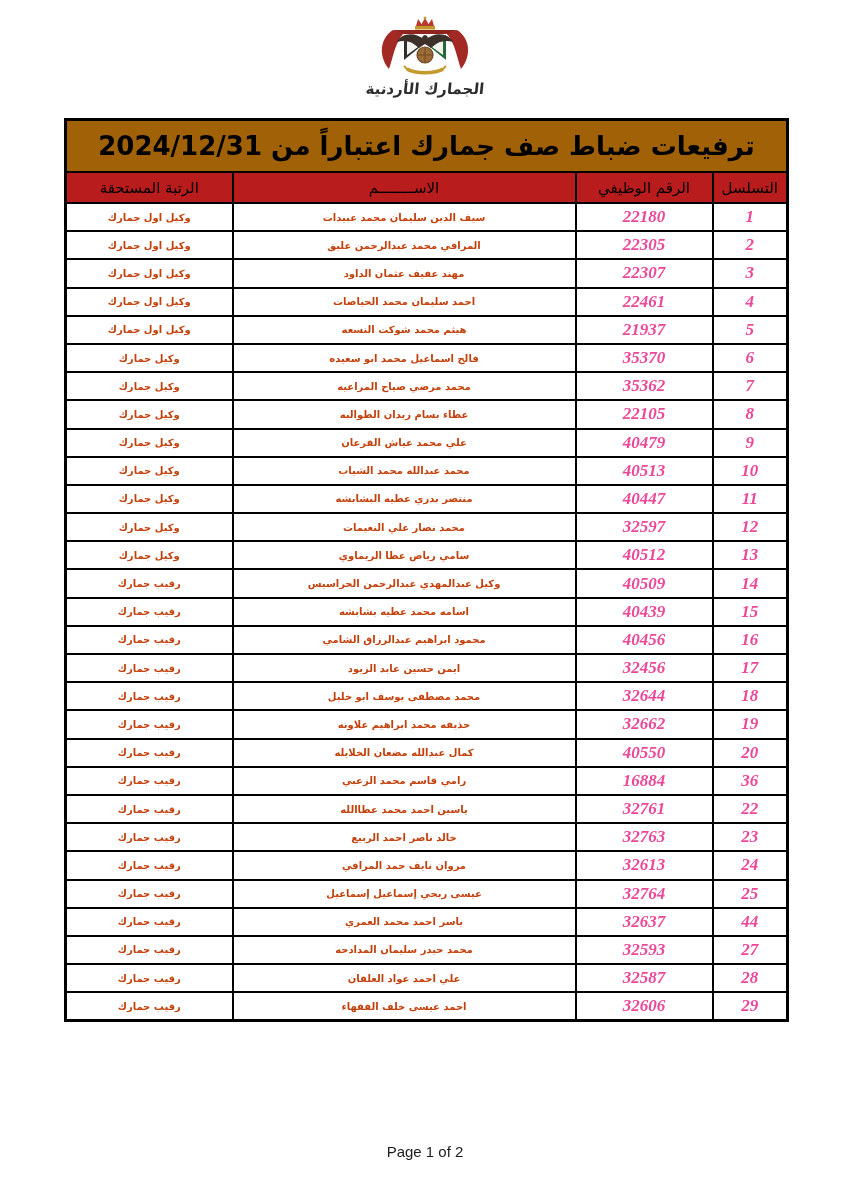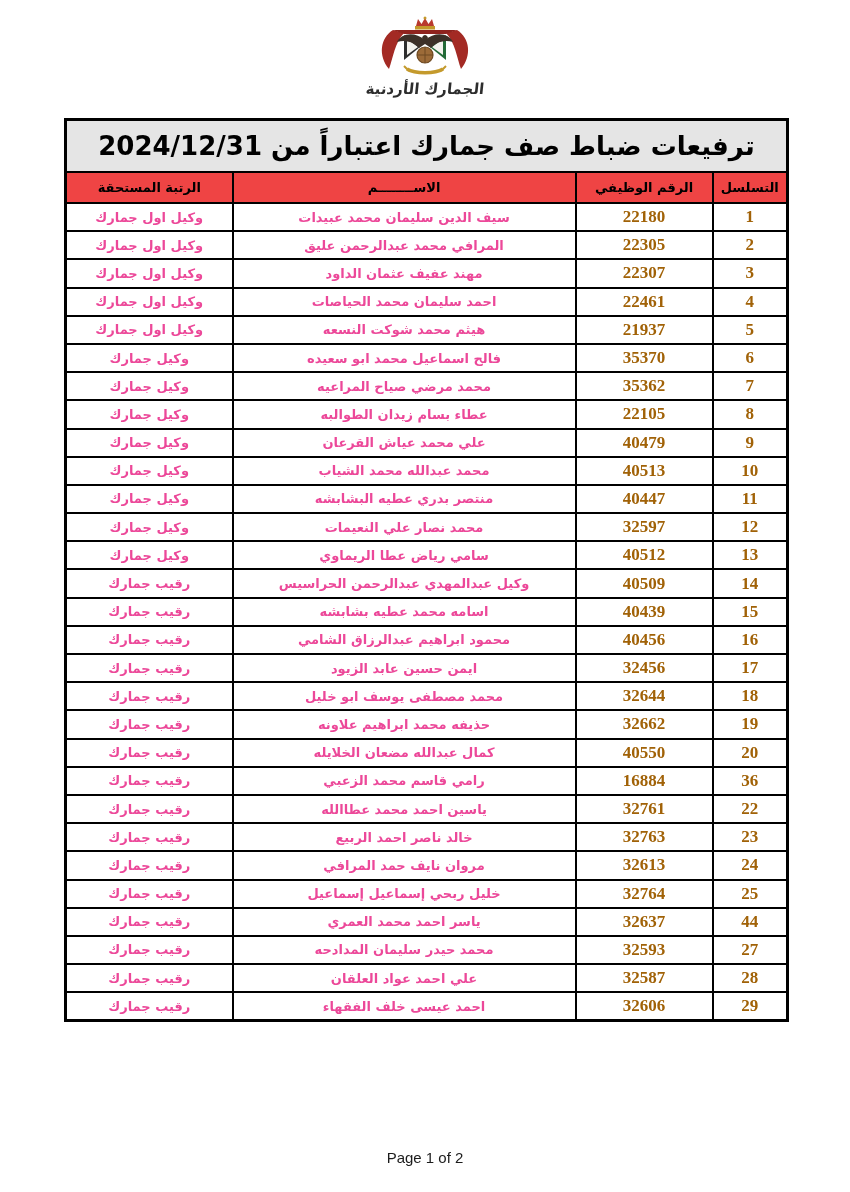--- a/index.html
+++ b/index.html
@@ -28,44 +28,43 @@
     direction:rtl;
     table-layout:fixed;
     border:3px solid #000;
   }
   .promo-table th,.promo-table td{
     border:2px solid #000;
     text-align:center;vertical-align:middle;
     padding:0 2px;overflow:hidden;white-space:nowrap;
   }
   .title-cell{
-    background:#e5e5e5;
+    background:#a16207;
     height:50px;
     font-size:26px;font-weight:bold;color:#000;
     font-family:"DejaVu Sans", sans-serif;
   }
   .header-row th{
-    background:#ef4444;
+    background:#b91c1c;
     height:29px;
-    font-size:13px;font-weight:bold;color:#000;
+    font-size:15px;font-weight:normal;color:#000;
   }
   .promo-table tbody td{height:26.2px;}
   td.num{
     font-family:"Liberation Serif","DejaVu Serif",serif;
-    font-size:17px;font-weight:bold;color:#a16207;
+    font-size:17px;font-weight:bold;color:#ec4899;font-style:italic;
   }
   td.name,td.rank{
-    font-size:13px;font-weight:bold;color:#ec4899;
+    font-size:10px;font-weight:bold;color:#c2410c;
   }
   .footer{
     position:absolute;top:1143px;left:0;width:100%;
     text-align:center;
     font-size:15px;color:#1c1c1c;
     font-family:"Liberation Sans", sans-serif;
-    margin-top:6px;
   }
 </style>
 </head>
 <body>
 
 <div class="page">
 
   <div class="crest">
     <svg width="130" height="62" viewBox="0 0 130 62" xmlns="http://www.w3.org/2000/svg">
 
@@ -278,21 +277,21 @@
   <tr>
     <td class="num">24</td>
     <td class="num">32613</td>
     <td class="name">مروان  نايف حمد المرافي</td>
     <td class="rank">رقيب جمارك</td>
   </tr>
 
   <tr>
     <td class="num">25</td>
     <td class="num">32764</td>
-    <td class="name">خليل ربحي إسماعيل إسماعيل</td>
+    <td class="name">عيسى ربحي إسماعيل إسماعيل</td>
     <td class="rank">رقيب جمارك</td>
   </tr>
 
   <tr>
     <td class="num">44</td>
     <td class="num">32637</td>
     <td class="name">ياسر احمد محمد العمري</td>
     <td class="rank">رقيب جمارك</td>
   </tr>
 

